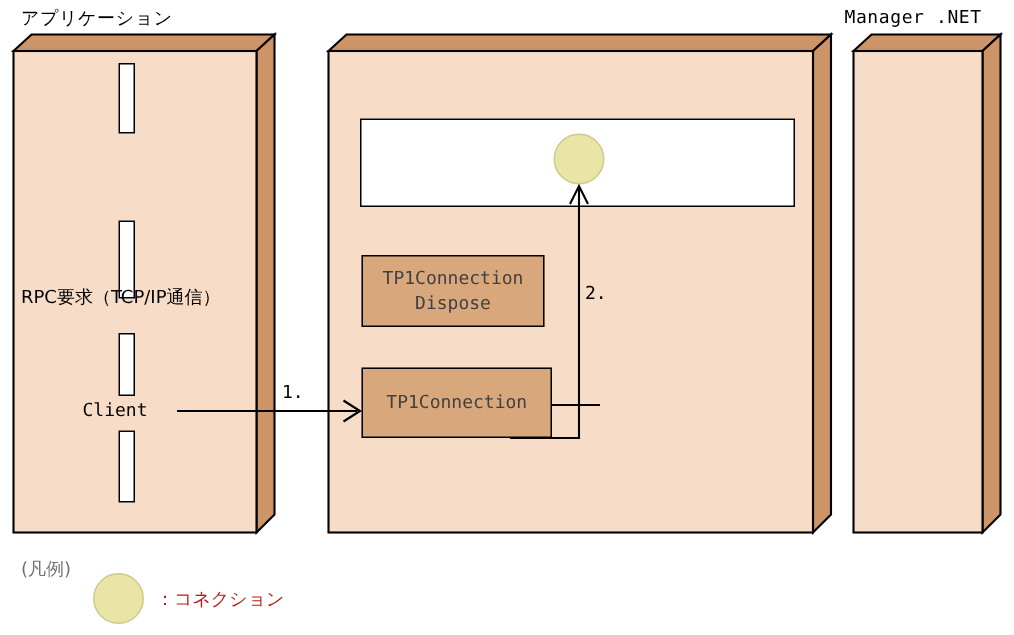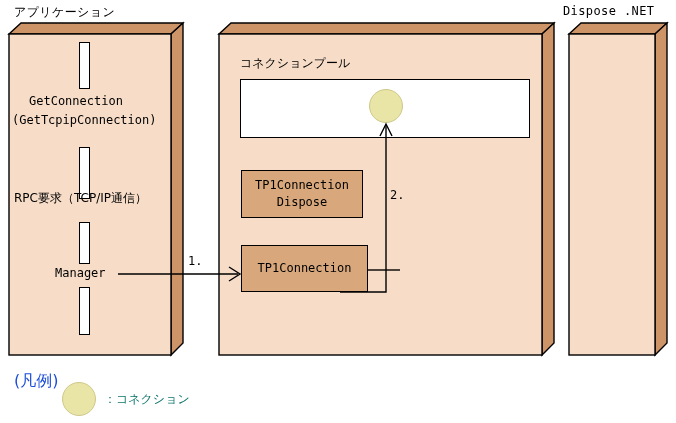--- a/index.html
+++ b/index.html
@@ -33,81 +33,78 @@
   }
   .lbl-jp{font-family:"DejaVu Sans","Liberation Sans",sans-serif;}
 
   
   .pool-box{
     position:absolute;background:#ffffff;border:1px solid #000;box-sizing:border-box;
   }
   .comp-box{
     position:absolute;background:#d8a87c;border:1px solid #000;box-sizing:border-box;
     display:flex;flex-direction:column;align-items:center;justify-content:center;
-    font-size:12px;color:#000000;line-height:17px;text-align:center;
+    font-size:12px;color:#404040;line-height:17px;text-align:center;
   }
   .comp-box span{display:block;white-space:nowrap;}
 
   .conn-circle{
     position:absolute;border-radius:50%;
     background:#e8e5a6;border:1px solid #cfc98a;box-sizing:border-box;
   }
 
   
   svg.wires{position:absolute;left:0;top:0;width:676px;height:423px;overflow:visible;}
 
   .num{
     position:absolute;font-size:12px;color:#000;
   }
 
   
-  .legend-title{position:absolute;font-size:16px;color:#1d4ed8;
+  .legend-title{position:absolute;font-size:12px;color:#737373;
     font-family:"DejaVu Sans","Liberation Sans",sans-serif;text-align:center;}
   .legend-circle{position:absolute;border-radius:50%;
     background:#e8e5a6;border:1px solid #cfc98a;box-sizing:border-box;}
-  .legend-text{position:absolute;font-size:12px;color:#0f766e;
+  .legend-text{position:absolute;font-size:12px;color:#b91c1c;
     font-family:"DejaVu Sans","Liberation Sans",sans-serif;white-space:nowrap;}
 </style>
 </head>
 <body>
 
 <div class="stage">
 
   <div class="panel-title" style="left:14px;top:4px;">アプリケーション</div>
 
 
-  <div class="panel-title" style="left:563px;top:4px;">Dispose .NET</div>
+  <div class="panel-title" style="left:563px;top:4px;">Manager .NET</div>
 
   <div class="panel" style="left:8px;top:22px;width:176px;height:334px;">
     <svg class="shell" viewBox="0 0 176 334" preserveAspectRatio="none">
       <polygon points="1,12 13,1 175,1 163,12" fill="#cd9468" stroke="#000" stroke-width="1.4"></polygon>
       <polygon points="163,12 175,1 175,321 163,333" fill="#cd9468" stroke="#000" stroke-width="1.4"></polygon>
       <rect x="1" y="12" width="162" height="321" fill="#f7ddc8" stroke="#000" stroke-width="1.4"></rect>
     </svg>
   </div>
 
   <div class="lifeline" style="left:79px;top:42px;width:11px;height:47px;"></div>
   <div class="lifeline" style="left:79px;top:147px;width:11px;height:52px;"></div>
   <div class="lifeline" style="left:79px;top:222px;width:11px;height:42px;"></div>
   <div class="lifeline" style="left:79px;top:287px;width:11px;height:48px;"></div>
 
-  <div class="lbl" style="left:29px;top:94px;">GetConnection</div>
-  <div class="lbl" style="left:12px;top:113px;">(GetTcpipConnection)</div>
   <div class="lbl lbl-jp" style="left:14px;top:190px;text-align:right;">RPC要求（TCP/IP通信）</div>
-  <div class="lbl" style="left:55px;top:266px;">Manager</div>
+  <div class="lbl" style="left:55px;top:266px;">Client</div>
 
   <div class="panel" style="left:218px;top:22px;width:337px;height:334px;">
     <svg class="shell" viewBox="0 0 337 334" preserveAspectRatio="none">
       <polygon points="1,12 13,1 336,1 324,12" fill="#cd9468" stroke="#000" stroke-width="1.4"></polygon>
       <polygon points="324,12 336,1 336,321 324,333" fill="#cd9468" stroke="#000" stroke-width="1.4"></polygon>
       <rect x="1" y="12" width="323" height="321" fill="#f7ddc8" stroke="#000" stroke-width="1.4"></rect>
     </svg>
   </div>
 
-  <div class="lbl lbl-jp" style="left:240px;top:55px;">コネクションプール</div>
 
   <div class="pool-box" style="left:240px;top:79px;width:290px;height:59px;"></div>
 
   <div class="conn-circle" style="left:369px;top:89px;width:34px;height:34px;"></div>
 
   <div class="comp-box" style="left:241px;top:170px;width:122px;height:48px;">
     <span>TP1Connection</span>
     <span>Dispose</span>
   </div>
 

